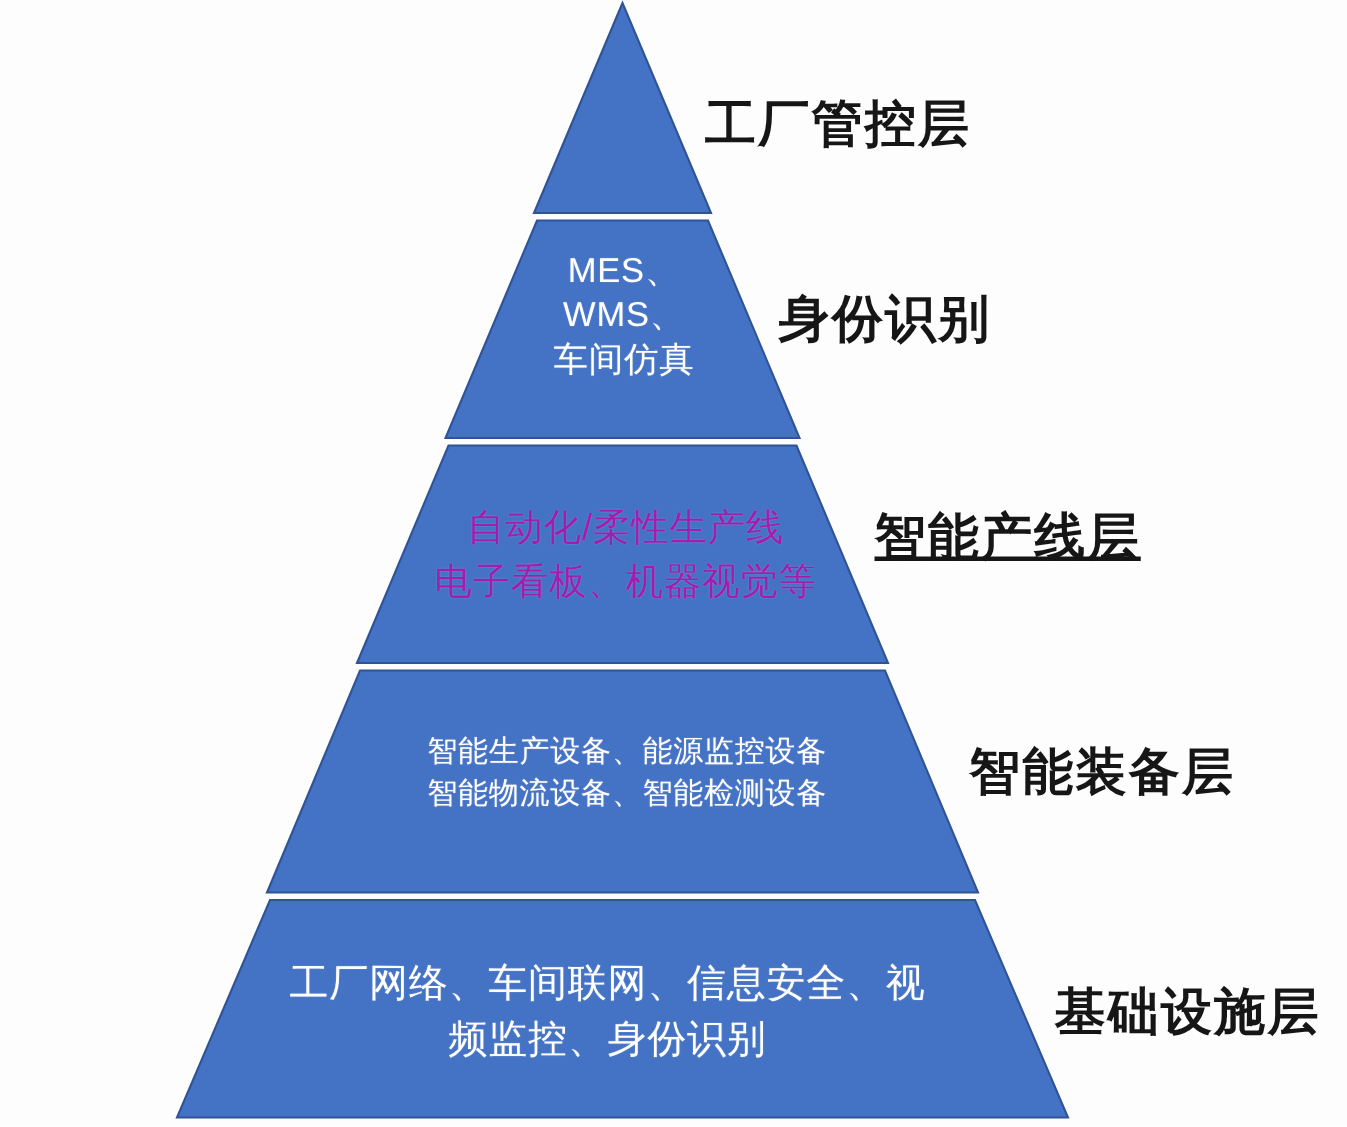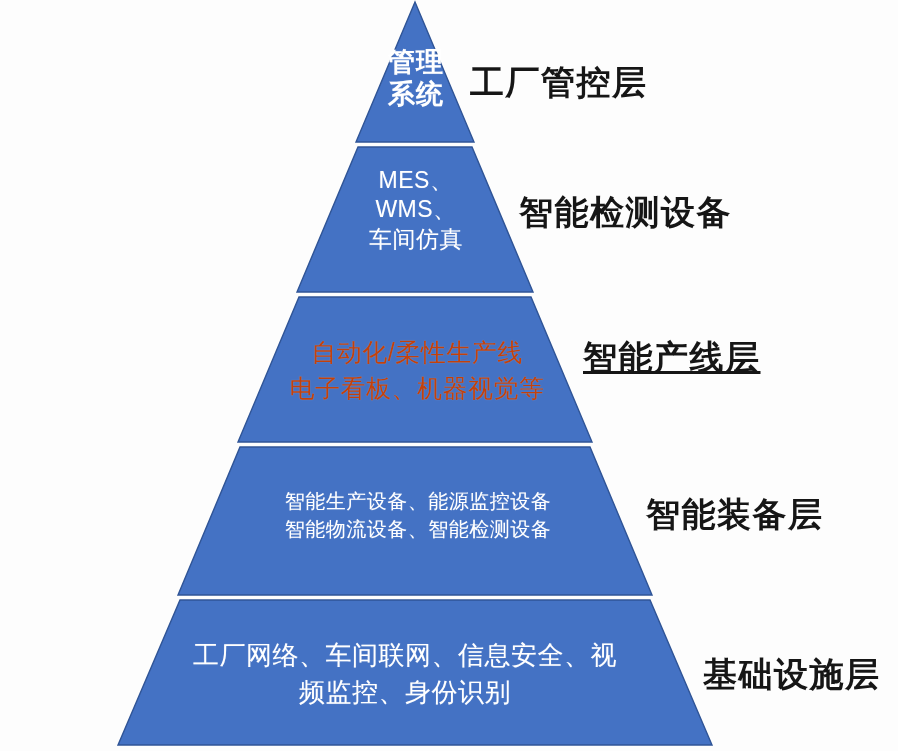--- a/index.html
+++ b/index.html
@@ -88,31 +88,29 @@
 
     <polygon points="358,147 472,147 533,292 297,292" fill="#4472C4" stroke="#2F5496" stroke-width="1.4"></polygon>
 
     <polygon points="299,297 531,297 592,442 238,442" fill="#4472C4" stroke="#2F5496" stroke-width="1.4"></polygon>
 
     <polygon points="240,447 590,447 652,595 178,595" fill="#4472C4" stroke="#2F5496" stroke-width="1.4"></polygon>
 
     <polygon points="180,600 650,600 712,745 118,745" fill="#4472C4" stroke="#2F5496" stroke-width="1.4"></polygon>
   </svg>
 
-  <div class="tier-text t0" style="color: rgb(255, 255, 255);">管理
-系统</div>
   <div class="tier-text t1" style="color: rgb(255, 255, 255);">MES、
 WMS、
 车间仿真</div>
-  <div class="tier-text t2" style="color: #c2410c;">自动化/柔性生产线
+  <div class="tier-text t2" style="color: #a21caf;">自动化/柔性生产线
 电子看板、机器视觉等</div>
   <div class="tier-text t3" style="color: rgb(255, 255, 255);">智能生产设备、能源监控设备
 智能物流设备、智能检测设备</div>
   <div class="tier-text t4" style="color: rgb(255, 255, 255);">工厂网络、车间联网、信息安全、视
 频监控、身份识别</div>
 
   <div class="tier-label l0" style="color: rgb(22, 22, 22);">工厂管控层</div>
-  <div class="tier-label l1" style="color: rgb(22, 22, 22);">智能检测设备</div>
+  <div class="tier-label l1" style="color: rgb(22, 22, 22);">身份识别</div>
   <div class="tier-label l2" style="color: rgb(22, 22, 22); text-decoration: underline;">智能产线层</div>
   <div class="tier-label l3" style="color: rgb(22, 22, 22);">智能装备层</div>
   <div class="tier-label l4" style="color: rgb(22, 22, 22);">基础设施层</div>
 
 </div>
 
 </body></html>

